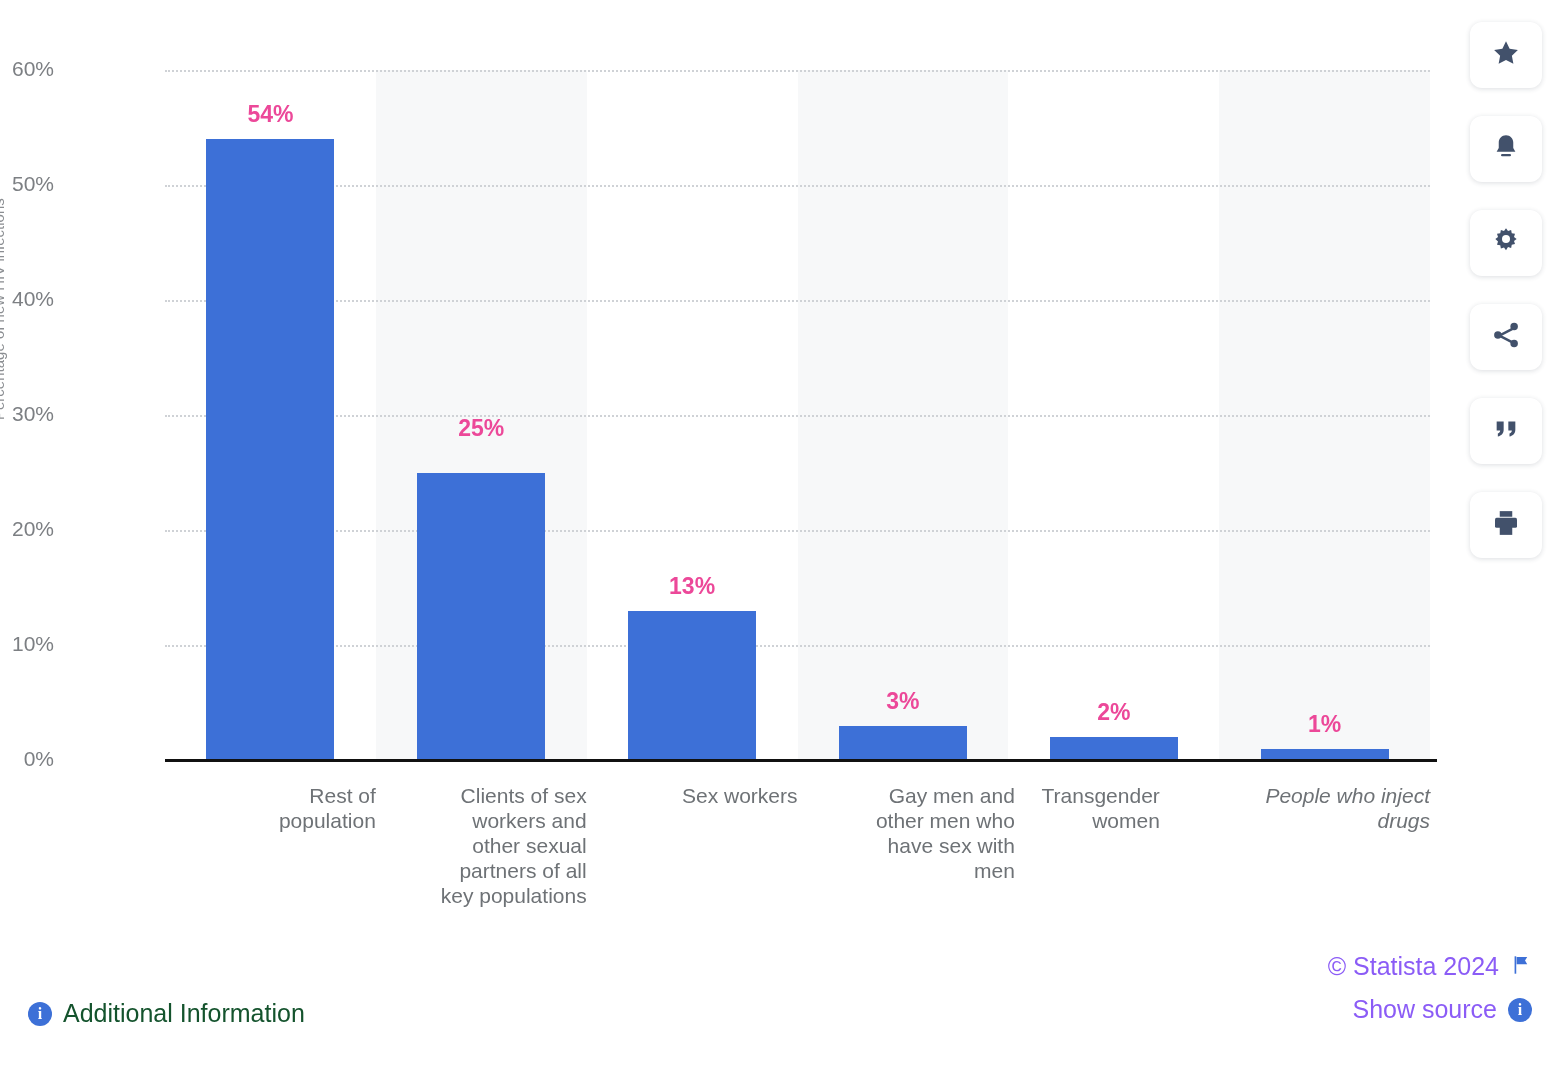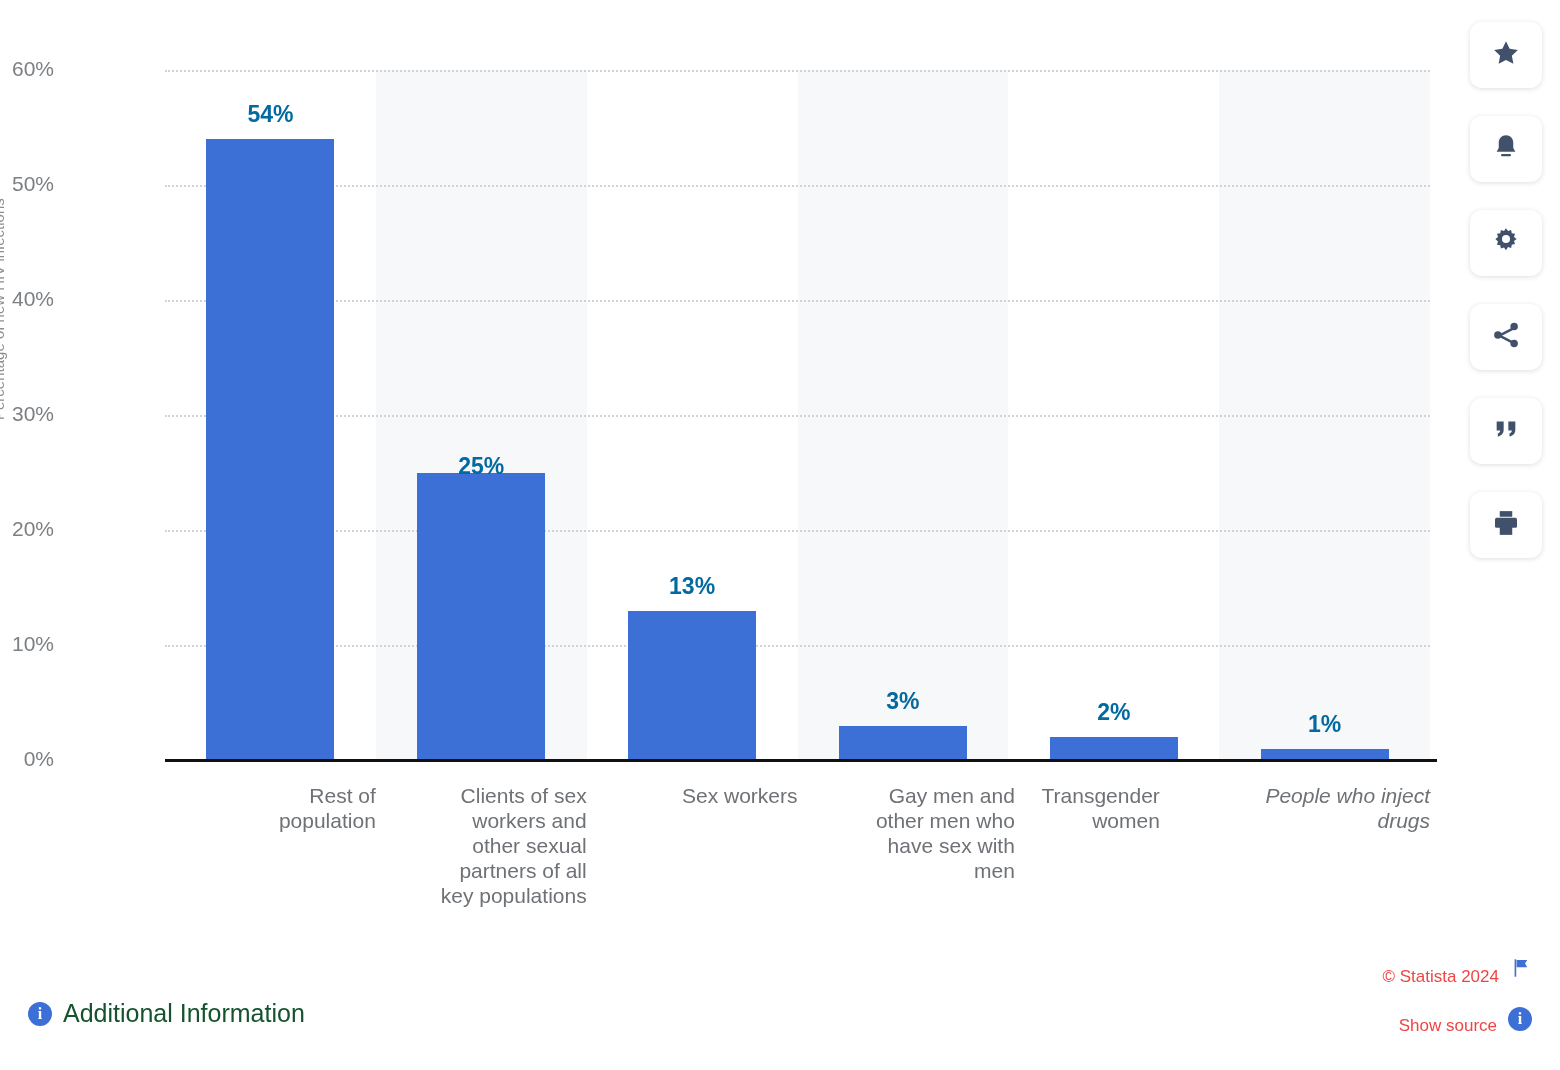--- a/index.html
+++ b/index.html
@@ -40,21 +40,21 @@
   }
 
   .bar {
     position: absolute; bottom: 0;
     background: #3d70d7;
   }
 
   .barlabel {
     position: absolute;
     text-align: center;
-    font-size: 23px; font-weight: bold; color: #0369a1;
+    font-size: 23px; font-weight: bold; color: #ec4899;
     font-family: "Liberation Sans", "DejaVu Sans", sans-serif;
     white-space: nowrap;
   }
 
   .catlabel {
     position: absolute; top: 783px;
     text-align: right;
     font-size: 21px; line-height: 25px; color: #6e7276;
     font-family: "Liberation Sans", "DejaVu Sans", sans-serif;
   }
@@ -94,23 +94,22 @@
     font-size: 25px; color: #14532d;
     font-family: "Liberation Sans", "DejaVu Sans", sans-serif;
   }
 
   #footer-right {
     position: absolute; right: 28px; top: 952px;
     display: flex; flex-direction: column; align-items: flex-end; gap: 14px;
   }
   .fr-row { display: flex; align-items: center; gap: 11px; cursor: pointer; }
   .fr-row .txt {
-    font-size: 17px; color: #ef4444;
-    font-family: "Liberation Sans", "DejaVu Sans", sans-serif;
-    margin-top: 15px;
+    font-size: 25px; color: #8b5cf6;
+    font-family: "Liberation Sans", "DejaVu Sans", sans-serif;
   }
 
   .info-circle {
     width: 24px; height: 24px; border-radius: 50%;
     background: #3d70d7; color: #ffffff;
     font-size: 16px; font-weight: bold;
     display: flex; align-items: center; justify-content: center;
     font-family: "Liberation Serif", serif;
   }
 </style>
@@ -134,21 +133,21 @@
           <div class="gridline" style="top: 460px;"></div>
           <div class="gridline" style="top: 345px;"></div>
           <div class="gridline" style="top: 230px;"></div>
           <div class="gridline" style="top: 115px;"></div>
           <div class="gridline" style="top: 0px;"></div>
         </div>
       <div id="bars">
           <div class="bar" style="left: 41.4167px; width: 128px; height: 621px; background: rgb(61, 112, 215);"></div>
           <div class="barlabel" style="left: 15.4167px; width: 180px; top: 31px;">54%</div>
           <div class="bar" style="left: 252.25px; width: 128px; height: 287.5px; background: rgb(61, 112, 215);"></div>
-          <div class="barlabel" style="left: 226.25px; width: 180px; top: 383px;">25%</div>
+          <div class="barlabel" style="left: 226.25px; width: 180px; top: 345px;">25%</div>
           <div class="bar" style="left: 463.083px; width: 128px; height: 149.5px; background: rgb(61, 112, 215);"></div>
           <div class="barlabel" style="left: 437.083px; width: 180px; top: 502.5px;">13%</div>
           <div class="bar" style="left: 673.917px; width: 128px; height: 34.5px; background: rgb(61, 112, 215);"></div>
           <div class="barlabel" style="left: 647.917px; width: 180px; top: 617.5px;">3%</div>
           <div class="bar" style="left: 884.75px; width: 128px; height: 23px; background: rgb(61, 112, 215);"></div>
           <div class="barlabel" style="left: 858.75px; width: 180px; top: 629px;">2%</div>
           <div class="bar" style="left: 1095.58px; width: 128px; height: 11.5px; background: rgb(61, 112, 215);"></div>
           <div class="barlabel" style="left: 1069.58px; width: 180px; top: 640.5px;">1%</div>
         </div>
     </div>

